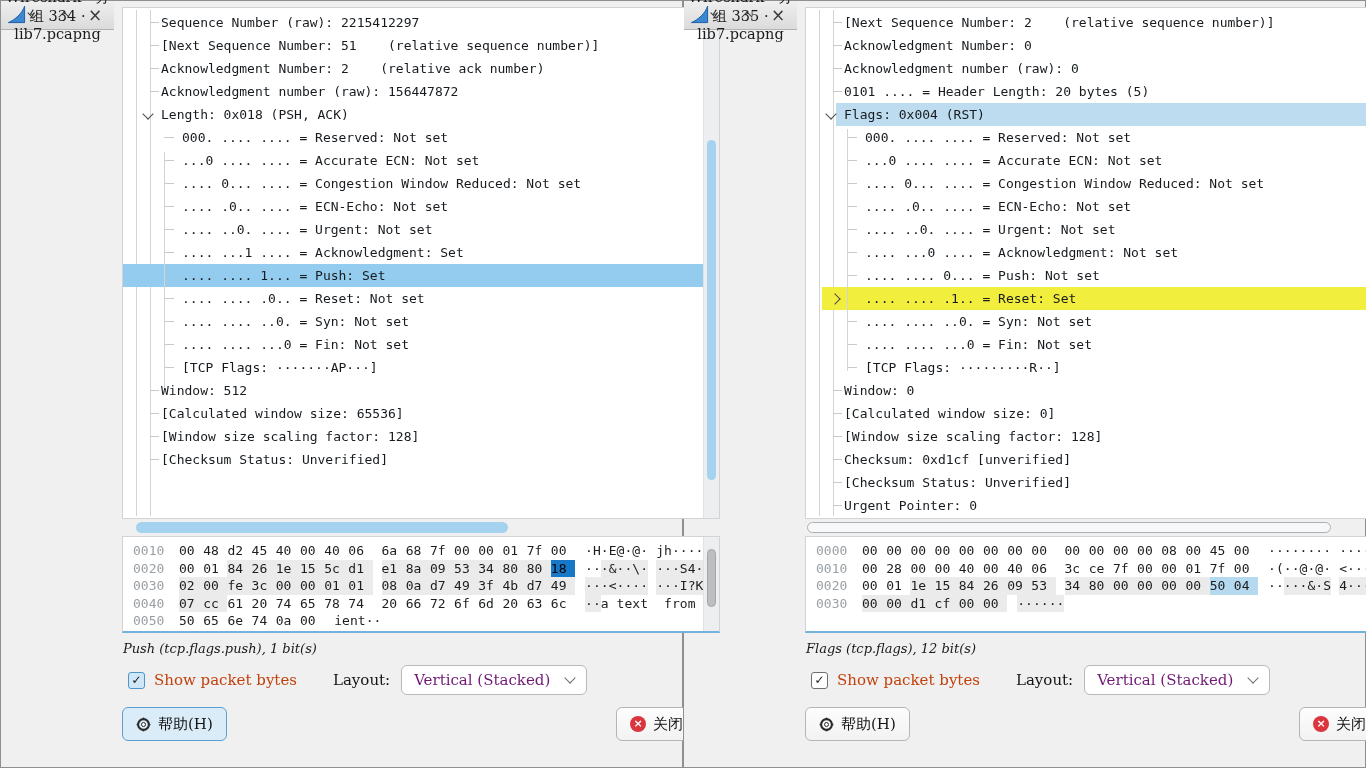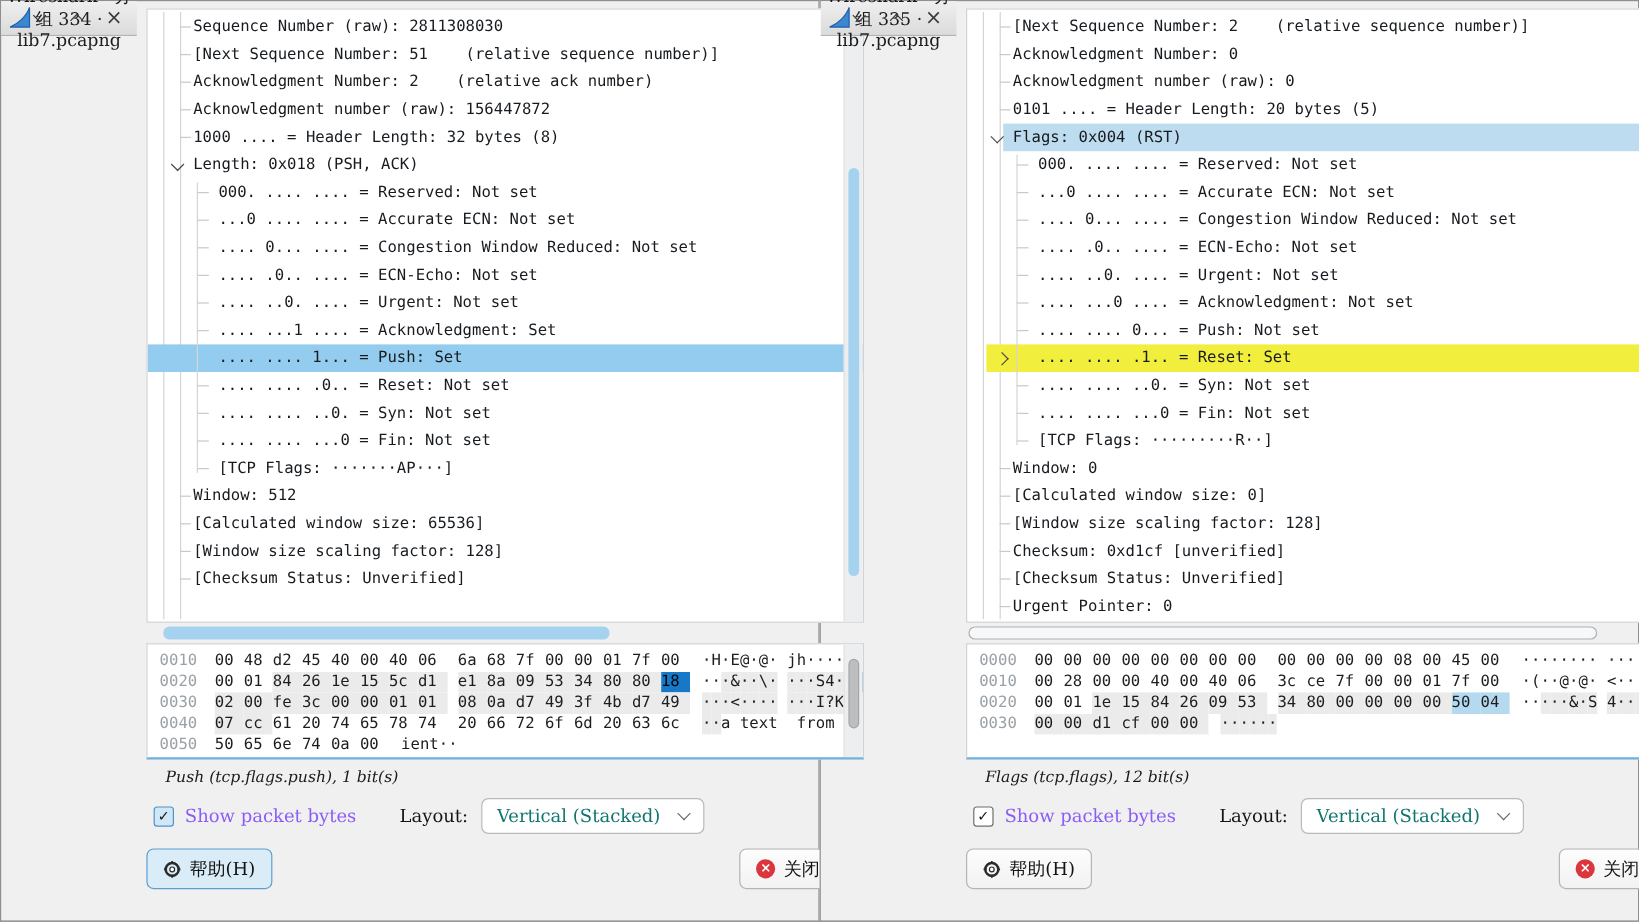--- a/index.html
+++ b/index.html
@@ -58,31 +58,31 @@
   .off{display:inline-block;width:36px;color:#9aa0a5;margin-right:10px}
   .hb{display:inline-block;width:24.2px}
   .hb.g8{margin-right:9px}
   .shade{background:var(--field_shade)}
   .selb{background:var(--accent_selected_byte);color:#000000}
   .sell{background:var(--byte_highlight)}
   .asc{margin-left:10px}
   .ac{display:inline-block;width:7.9px}
   .ac.g8a{margin-right:8px}
   
-  .status{font-style:italic;font-size:13px;color:#1a1a1a;margin:8px 16px 7px;height:16px}
+  .status{font-style:italic;font-size:13px;color:#1a1a1a;margin:8px 1px 7px;height:16px}
   .controls{display:flex;align-items:center;height:32px;margin-bottom:9px}
   .cb{width:17px;height:17px;border:1px solid #6f6f6f;border-radius:3px;background:#fff;
       display:flex;align-items:center;justify-content:center;margin:0 9px 0 6px;box-sizing:border-box}
   .cb.focus{background:#cfe7f7;border-color:#4d94c9}
   .check{font-family:"DejaVu Sans",sans-serif;font-size:12px;font-weight:bold;color:#141414;line-height:1}
-  .cblabel{font-size:15px;color:#8b5cf6}
+  .cblabel{font-size:15px;color:#c2410c}
   .laylabel{margin-left:36px;font-size:15px;color:#141414}
   .select{margin-left:11px;width:186px;height:30px;border:1px solid #b9b9b9;border-radius:6px;background:#fff;
           display:flex;align-items:center;justify-content:space-between;padding:0 12px;box-sizing:border-box;
-          font-size:15px;color:#0f766e}
+          font-size:15px;color:#701a75}
   .btnrow{display:flex;justify-content:space-between;align-items:center;margin-top:2px}
   .btn{height:34px;border:1px solid #b5b5b5;border-radius:6px;background:linear-gradient(#fdfdfd,#f2f2f2);
        font-family:inherit;font-size:15px;color:#141414;display:flex;align-items:center;gap:7px;padding:0 13px;cursor:default}
   .helpbtn.focus{background:var(--help_btn_bg);border-color:var(--help_btn_border)}
   .redx{width:16px;height:16px;border-radius:50%;background:var(--close_red);color:#fff;font-size:11px;
         line-height:16px;text-align:center;font-weight:bold;font-family:"DejaVu Sans",sans-serif;flex:0 0 16px}
 </style>
 </head>
 <body>
 
@@ -104,25 +104,24 @@
       <span class="wbtn">
           <span class="xglyph">×</span>
         </span>
     </span>
   </div>
   <div class="content">
     <div class="treepane">
       <div class="guide g1"></div>
       <div class="guide g2"></div>
       <div class="rows">
-          <div class="tree-row d1"><span class="txt">Sequence Number (raw): 2811308030</span></div>
+          <div class="tree-row d1"><span class="txt">Sequence Number (raw): 2215412297</span></div>
           <div class="tree-row d1"><span class="txt">[Next Sequence Number: 51    (relative sequence number)]</span></div>
           <div class="tree-row d1"><span class="txt">Acknowledgment Number: 2    (relative ack number)</span></div>
           <div class="tree-row d1"><span class="txt">Acknowledgment number (raw): 156447872</span></div>
-          <div class="tree-row d1"><span class="txt">1000 .... = Header Length: 32 bytes (8)</span></div>
           <div class="tree-row d1 hasexp"><i class="exp down"></i><span class="txt">Length: 0x018 (PSH, ACK)</span></div>
           <div class="tree-row d2"><span class="txt">000. .... .... = Reserved: Not set</span></div>
           <div class="tree-row d2"><span class="txt">...0 .... .... = Accurate ECN: Not set</span></div>
           <div class="tree-row d2"><span class="txt">.... 0... .... = Congestion Window Reduced: Not set</span></div>
           <div class="tree-row d2"><span class="txt">.... .0.. .... = ECN-Echo: Not set</span></div>
           <div class="tree-row d2"><span class="txt">.... ..0. .... = Urgent: Not set</span></div>
           <div class="tree-row d2"><span class="txt">.... ...1 .... = Acknowledgment: Set</span></div>
           <div class="tree-row d2 hl-blue"><div class="rowbg"></div><span class="txt">.... .... 1... = Push: Set</span></div>
           <div class="tree-row d2"><span class="txt">.... .... .0.. = Reset: Not set</span></div>
           <div class="tree-row d2"><span class="txt">.... .... ..0. = Syn: Not set</span></div>

